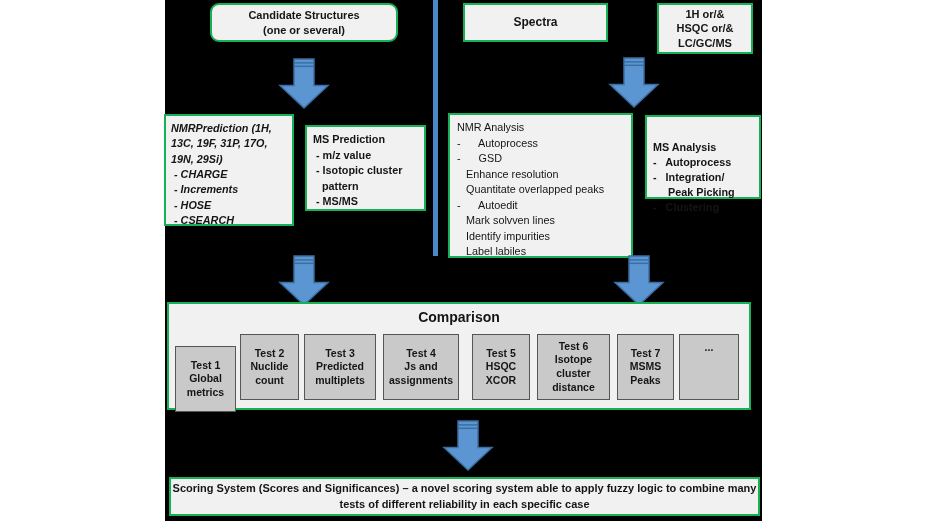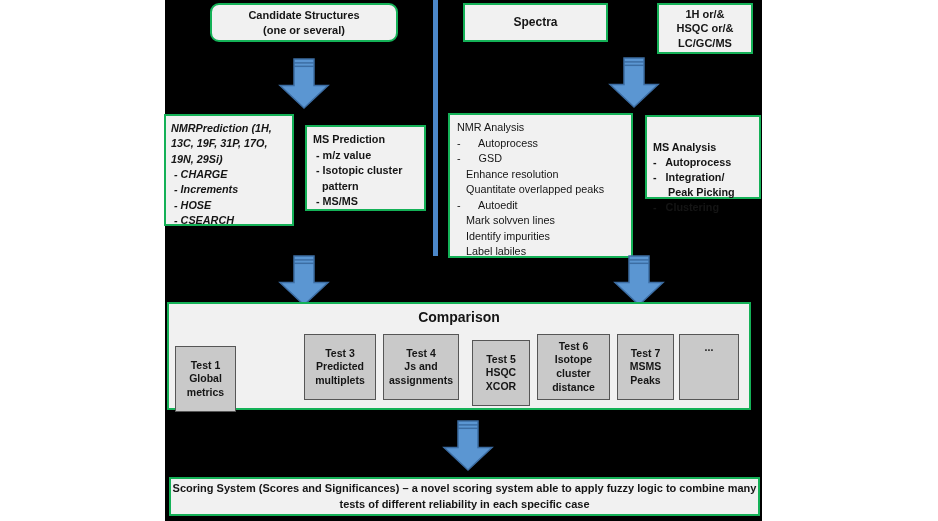--- a/index.html
+++ b/index.html
@@ -24,21 +24,21 @@
 
   .box-comparison { left:167px; top:302px; width:584px; height:108px; }
   .cmp-title { text-align:center; font-weight:bold; font-size:14px; padding-top:5px; color:#151515; }
   .test { position:absolute; top:30px; height:66px; background:#c9c9c9; border:1px solid #565656;
           box-sizing:border-box; font-weight:bold; font-size:10.5px; line-height:1.3; color:#151515;
           display:flex; align-items:center; justify-content:center; text-align:center; white-space:pre-line; }
   .t1 { left:6px;   width:61px;margin-top:12px; }
   .t2 { left:71px;  width:59px; }
   .t3 { left:135px; width:72px; }
   .t4 { left:214px; width:76px; }
-  .t5 { left:303px; width:58px;margin-top:6px; }
+  .t5 { left:303px; width:58px; }
   .t6 { left:368px; width:73px; }
   .t7 { left:448px; width:57px; }
   .t8 { left:510px; width:60px; align-items:flex-start; padding-top:6px; }
 
   .box-scoring { left:169px; top:477px; width:591px; height:39px; font-size:11px; line-height:1.45; }
 
   .arrow { position:absolute; width:54px; height:53px; }
   .a1 { left:277px; top:57px; }
   .a2 { left:607px; top:56px; }
   .a3 { left:277px; top:254px; }
@@ -106,20 +106,23 @@
     <polygon points="17,2 37,2 37,29 51,29 27,52 3,29 17,29" fill="#5b96d2" stroke="#3c6da3" stroke-width="1.5"></polygon>
     <line x1="17" y1="6" x2="37" y2="6" stroke="#3c6da3" stroke-width="1.5"></line>
     <line x1="17" y1="9.5" x2="37" y2="9.5" stroke="#3c6da3" stroke-width="1.5"></line>
   </svg>
 
   <div class="gbox box-comparison">
     <div class="cmp-title">Comparison</div>
     <div class="test t1">Test 1
 Global
 metrics</div>
+    <div class="test t2">Test 2
+Nuclide
+count</div>
     <div class="test t3">Test 3
 Predicted
 multiplets</div>
     <div class="test t4">Test 4
 Js and
 assignments</div>
     <div class="test t5">Test 5
 HSQC
 XCOR</div>
     <div class="test t6">Test 6

